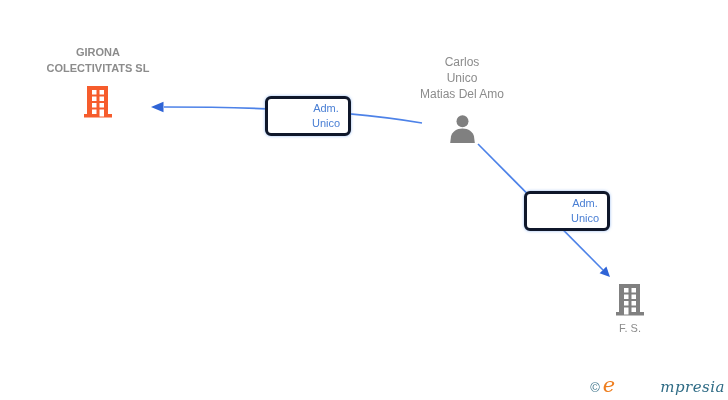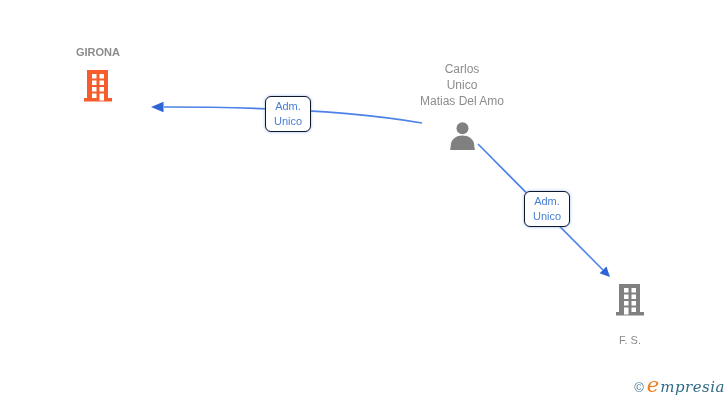--- a/index.html
+++ b/index.html
@@ -9,70 +9,71 @@
   }
   .edges-layer{position:absolute;left:0;top:0;width:728px;height:400px;z-index:1;}
   .node{position:absolute;z-index:2;display:flex;flex-direction:column;align-items:center;cursor:pointer;}
   .node-title{text-align:center;color:#8c8c8c;}
   .node-title.bold{font-weight:bold;font-size:11px;line-height:16px;}
   .node-title.regular{font-size:12px;line-height:16px;}
   .node-title.small{font-size:11px;line-height:16px;}
   .icon-wrap{display:block;}
   .edge-label{
     position:absolute;z-index:3;width:44px;height:34px;background:#ffffff;
-    border:1px solid #0f172a;border-radius:6px;
+    border:3px solid #0f172a;border-radius:6px;
     box-shadow:0 0 3px rgba(110,160,235,0.75);
     color:#4a7fd4;font-size:11px;line-height:15px;text-align:center;
-    display:flex;flex-direction:column;justify-content:center;
+    display:flex;flex-direction:column;justify-content:center;padding-left:36px;
   }
   .watermark{
     position:absolute;right:3px;bottom:4px;z-index:2;
     display:flex;align-items:baseline;gap:3px;cursor:pointer;
   }
   .wm-copy{color:#44798f;font-size:13px;font-family:"Liberation Sans",sans-serif;}
   .wm-e{color:#ee7d1d;font-size:21px;line-height:18px;font-style:italic;font-family:"DejaVu Serif",serif;margin-right:-2px;}
-  .wm-rest{color:#2e6b85;font-size:15px;font-style:italic;font-family:"DejaVu Serif",serif;letter-spacing:0.5px;}
+  .wm-rest{color:#2e6b85;font-size:15px;font-style:italic;font-family:"DejaVu Serif",serif;letter-spacing:0.5px;margin-left:44px;}
 </style>
 </head>
 <body>
 
 <div class="canvas">
 
   <svg class="edges-layer" width="728" height="400" viewBox="0 0 728 400">
 
     <path d="M422,123 C370,114 290,107 164,107" fill="none" stroke="#4d82e8" stroke-width="1.6"></path>
     <polygon points="151,107 163.5,101.8 163.5,112.2" fill="#2f64d6"></polygon>
 
     <path d="M478,144 L603,270" fill="none" stroke="#4d82e8" stroke-width="1.6"></path>
     <polygon points="610,277 599.6,273.2 606.4,266.4" fill="#2f64d6"></polygon>
   </svg>
 
   <div class="node" style="left:18px;top:44px;width:160px;">
     <div class="node-title bold">
       <div>GIRONA</div>
+      <div>COLECTIVITATS SL</div>
     </div>
     <svg class="icon-wrap" style="margin-top:9px;" width="28" height="33" viewBox="0 0 28 33">
       <g fill="#f65c2c">
         <rect x="3" y="1" width="21" height="28"></rect>
         <rect x="0" y="29" width="28" height="3.5"></rect>
       </g>
       <g fill="#ffffff">
         <rect x="8" y="5" width="4.5" height="4.5"></rect>
         <rect x="15.5" y="5" width="4.5" height="4.5"></rect>
         <rect x="8" y="11.5" width="4.5" height="4.5"></rect>
         <rect x="15.5" y="11.5" width="4.5" height="4.5"></rect>
         <rect x="8" y="18" width="4.5" height="4.5"></rect>
         <rect x="15.5" y="18" width="4.5" height="4.5"></rect>
         <rect x="8" y="24.5" width="4.5" height="4.5"></rect>
         <rect x="15.5" y="24.5" width="4.5" height="7"></rect>
       </g>
     </svg>
   </div>
 
-  <div class="node" style="left:382px;top:61px;width:160px;">
+  <div class="node" style="left:382px;top:54px;width:160px;">
     <div class="node-title regular">
       <div>Carlos</div>
       <div>Unico</div>
       <div>Matias Del Amo</div>
     </div>
     <svg class="icon-wrap" style="margin-top:13px;" width="31" height="28" viewBox="0 0 31 28">
       <g fill="#808080">
         <circle cx="15.5" cy="6.2" r="6"></circle>
         <path d="M15.5,13.5 C9.5,13.5 5,17 4,21.5 L3.2,28 L27.8,28 L27,21.5 C26,17 21.5,13.5 15.5,13.5 Z"></path>
       </g>
@@ -89,21 +90,21 @@
         <rect x="8" y="5" width="4.5" height="4.5"></rect>
         <rect x="15.5" y="5" width="4.5" height="4.5"></rect>
         <rect x="8" y="11.5" width="4.5" height="4.5"></rect>
         <rect x="15.5" y="11.5" width="4.5" height="4.5"></rect>
         <rect x="8" y="18" width="4.5" height="4.5"></rect>
         <rect x="15.5" y="18" width="4.5" height="4.5"></rect>
         <rect x="8" y="24.5" width="4.5" height="7"></rect>
         <rect x="15.5" y="24.5" width="4.5" height="4.5"></rect>
       </g>
     </svg>
-    <div class="node-title small" style="margin-top:16px;">
+    <div class="node-title small" style="margin-top:4px;">
       <div>F. S.</div>
     </div>
   </div>
 
   <div class="edge-label" style="left:265px;top:96px;">
     <div>Adm.</div>
     <div>Unico</div>
   </div>
 
   <div class="edge-label" style="left:524px;top:191px;">

